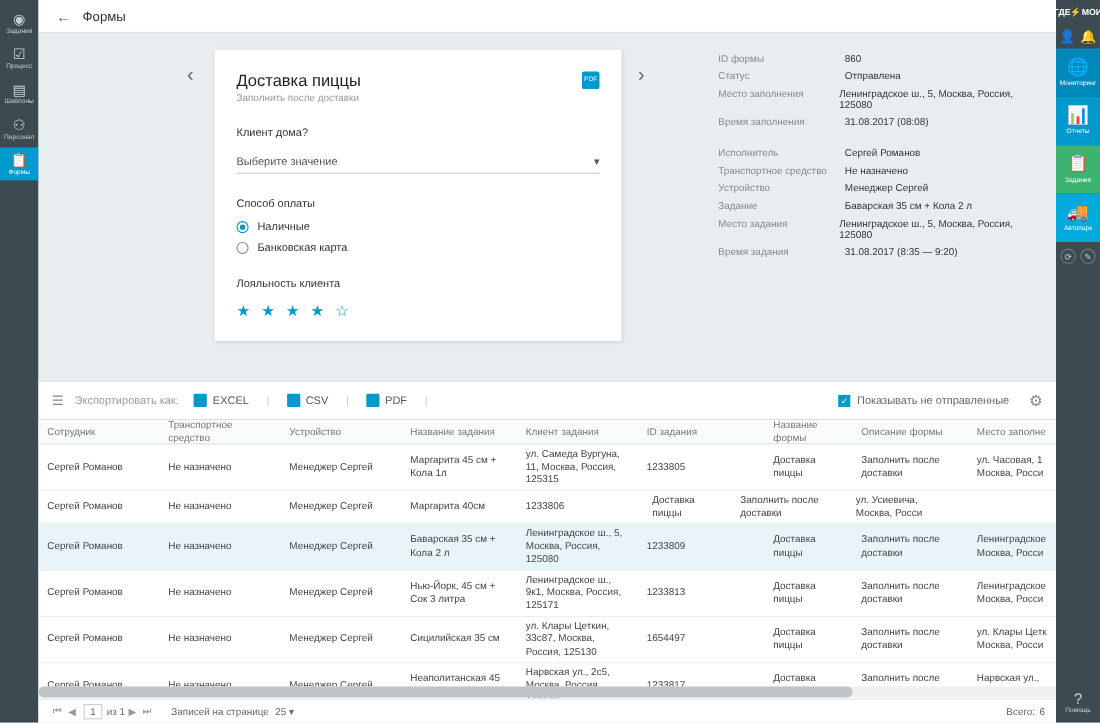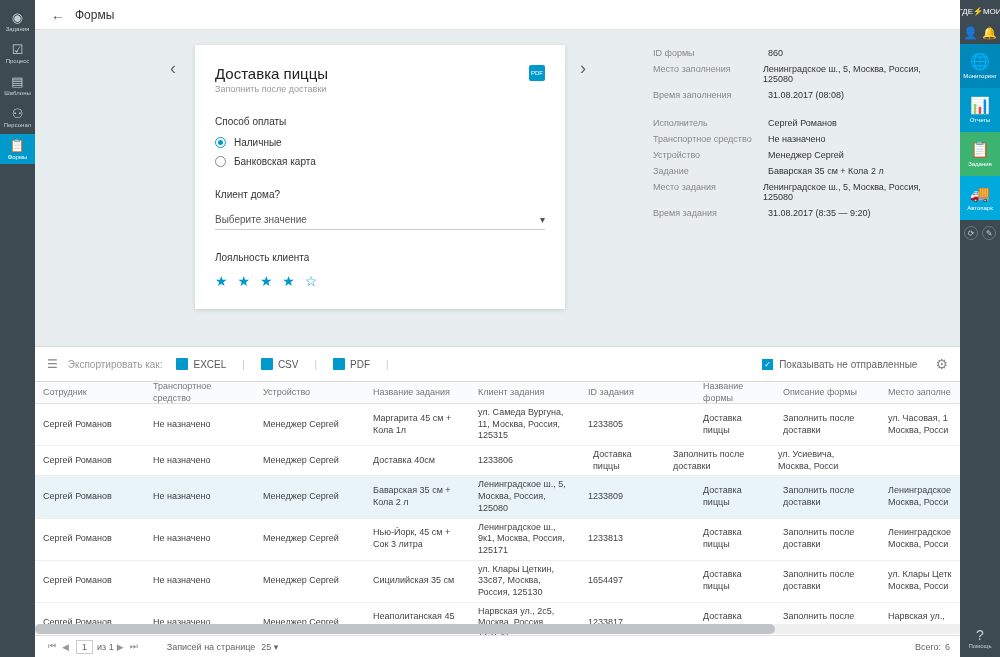--- a/index.html
+++ b/index.html
@@ -7,21 +7,21 @@
 
 
 .left-sidebar{position:absolute;left:0;top:0;width:35px;height:657px;background:#3e4a52;display:flex;flex-direction:column;align-items:center;padding-top:6px}
 .left-sidebar .nav-item{width:35px;height:30px;display:flex;flex-direction:column;align-items:center;justify-content:center;color:#c5cdd2;font-size:6px;cursor:pointer;margin-bottom:2px}
 .left-sidebar .nav-item.active{background:#0099cc;color:#fff}
 .left-sidebar .nav-icon{font-size:13px;line-height:1}
 .left-sidebar .nav-label{margin-top:2px}
 
 
 .right-sidebar{position:absolute;right:0;top:0;width:40px;height:657px;background:#3e4a52;display:flex;flex-direction:column;align-items:center}
-.right-sidebar .logo{width:40px;height:22px;color:#fff;font-size:8px;display:flex;align-items:center;justify-content:center;font-weight:normal}
+.right-sidebar .logo{width:40px;height:22px;color:#fff;font-size:8px;display:flex;align-items:center;justify-content:center;font-weight:bold}
 .right-sidebar .user-row{width:40px;height:22px;display:flex;align-items:center;justify-content:center;gap:4px;color:#c5cdd2}
 .right-sidebar .user-row span{font-size:12px}
 .right-sidebar .rnav{width:40px;height:44px;display:flex;flex-direction:column;align-items:center;justify-content:center;font-size:6px;color:#fff;cursor:pointer}
 .right-sidebar .rnav .ric{font-size:16px;line-height:1}
 .right-sidebar .rnav .rlbl{margin-top:3px}
 .rnav.monitoring{background:#0088bb}
 .rnav.reports{background:#0099cc}
 .rnav.tasks{background:#3cb371}
 .rnav.fleet{background:#00aadd}
 .right-sidebar .circ-row{margin-top:6px;display:flex;gap:4px}
@@ -166,51 +166,55 @@
 
   <span class="chev left">‹</span>
   <span class="chev right">›</span>
 
   <div class="form-card">
     <div class="pdf-badge">PDF</div>
     <div class="ftitle">Доставка пиццы</div>
     <div class="fsub">Заполнить после доставки</div>
 
     <div class="section">
+      <div class="q-label">Клиент дома?</div>
+      <div class="select">
+        <span>Выберите значение</span>
+        <span>▾</span>
+      </div>
+    </div>
+
+    <div class="section">
       <div class="q-label">Способ оплаты</div>
       <div class="radio-row">
         <span class="radio checked"></span>
         <span>Наличные</span>
       </div>
       <div class="radio-row">
         <span class="radio"></span>
         <span>Банковская карта</span>
       </div>
     </div>
 
     <div class="section">
-      <div class="q-label">Клиент дома?</div>
-      <div class="select">
-        <span>Выберите значение</span>
-        <span>▾</span>
-      </div>
-    </div>
-
-    <div class="section">
       <div class="q-label">Лояльность клиента</div>
       <div class="stars">
         <span>★ ★ ★ ★</span> <span class="empty">☆</span>
       </div>
     </div>
   </div>
 
   <div class="details" id="details">
       <div class="drow">
         <div class="dlabel">ID формы</div>
         <div class="dval">860</div>
+      </div>
+      <div class="drow">
+        <div class="dlabel">Статус</div>
+        <div class="dval">Отправлена</div>
       </div>
       <div class="drow">
         <div class="dlabel">Место заполнения</div>
         <div class="dval">Ленинградское ш., 5, Москва, Россия, 125080</div>
       </div>
       <div class="drow">
         <div class="dlabel">Время заполнения</div>
         <div class="dval">31.08.2017 (08:08)</div>
       </div>
       <div class="gap"></div>
@@ -285,21 +289,21 @@
           <div class="cell c-addr">ул. Самеда Вургуна, 11, Москва, Россия, 125315</div>
           <div class="cell c-tid">1233805</div>
           <div class="cell c-fname">Доставка пиццы</div>
           <div class="cell c-fdesc">Заполнить после доставки</div>
           <div class="cell c-loc">ул. Часовая, 1 Москва, Росси</div>
         </div>
         <div class="trow">
           <div class="cell c-emp">Сергей Романов</div>
           <div class="cell c-veh">Не назначено</div>
           <div class="cell c-dev">Менеджер Сергей</div>
-          <div class="cell c-task">Доставка 40см</div>
+          <div class="cell c-task">Маргарита 40см</div>
           <div class="cell c-tid">1233806</div>
           <div class="cell c-fname">Доставка пиццы</div>
           <div class="cell c-fdesc">Заполнить после доставки</div>
           <div class="cell c-loc">ул. Усиевича, Москва, Росси</div>
         </div>
         <div class="trow selected">
           <div class="cell c-emp">Сергей Романов</div>
           <div class="cell c-veh">Не назначено</div>
           <div class="cell c-dev">Менеджер Сергей</div>
           <div class="cell c-task">Баварская 35 см + Кола 2 л</div>
@@ -349,20 +353,20 @@
       <div class="thumb"></div>
     </div>
 
   <div class="pagination">
     <span class="pbtn">⏮</span>
     <span class="pbtn">◀</span>
     <span class="pnum">1</span>
     <span>из 1</span>
     <span class="pbtn">▶</span>
     <span class="pbtn">⏭</span>
-    <span style="margin-left:26px">Записей на странице</span>
+    <span style="margin-left:15px">Записей на странице</span>
     <span style="margin-left:6px"><span>25</span> ▾</span>
     <span class="spacer"></span>
     <span>Всего:</span>
     <span style="margin-left:4px">6</span>
   </div>
 
 </div>
 
 </body></html>

